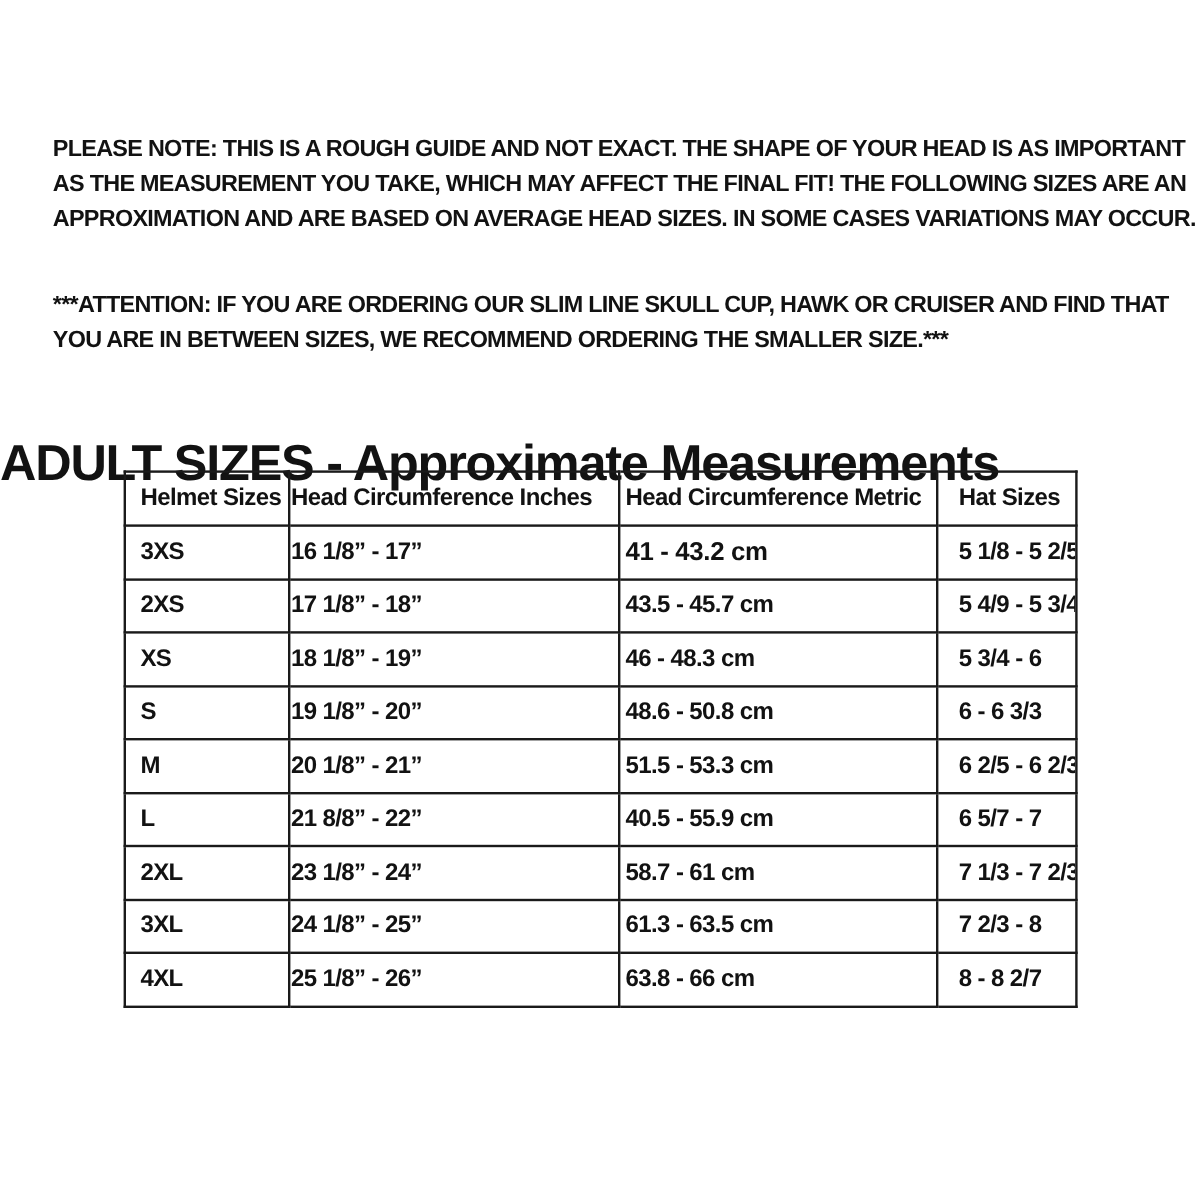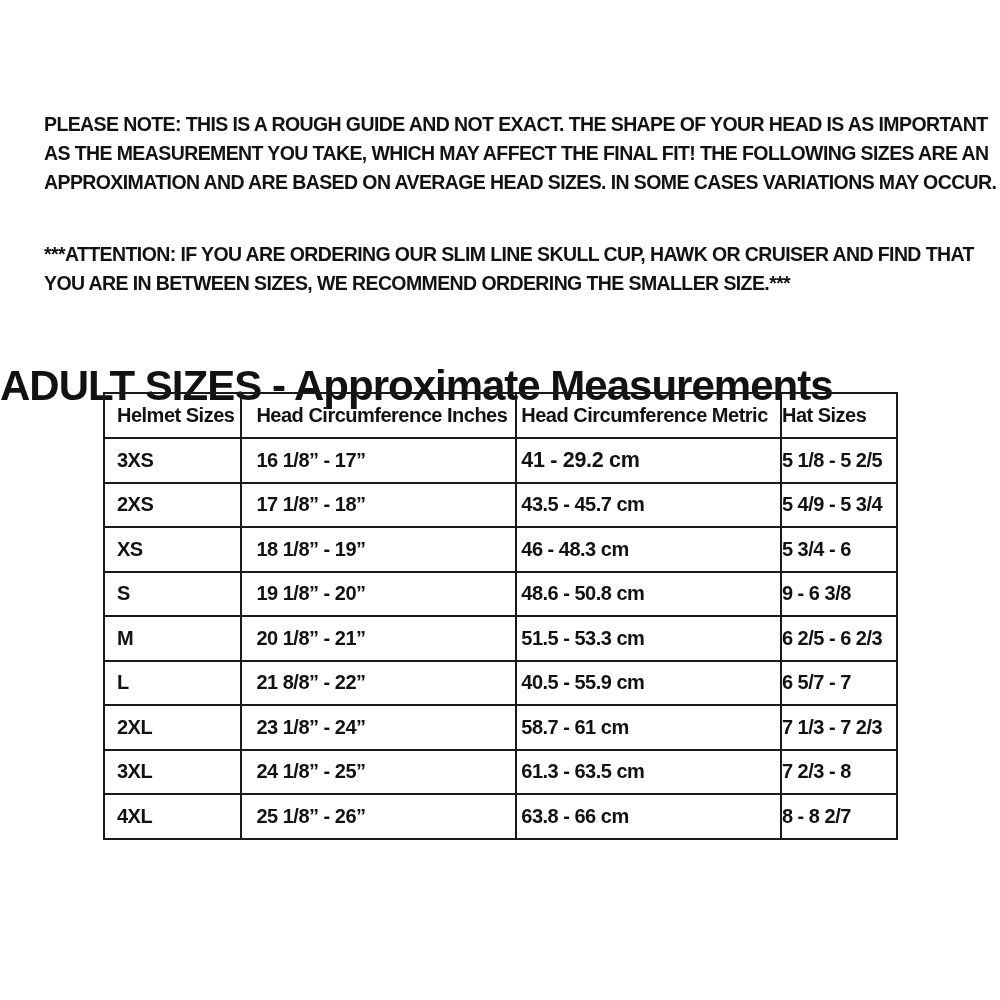--- a/index.html
+++ b/index.html
@@ -53,23 +53,23 @@
     letter-spacing:-0.5px;
     text-align:left;
     vertical-align:middle;
     color:var(--text);
     overflow:hidden;
     white-space:nowrap;
   }
   .size-chart thead tr{height:45px;}
   .size-chart tbody tr{height:44.5px;}
   .size-chart .c1{width:135px;padding-left:12px;}
-  .size-chart .c2{width:270px;padding-left:14px;}
+  .size-chart .c2{width:270px;}
   .size-chart .c3{width:260px;padding-left:4px;}
-  .size-chart .c4{width:114px;}
+  .size-chart .c4{width:114px;padding-left:17px;}
   .size-chart td.em{font-size:21.5px;letter-spacing:-0.3px;}
 </style>
 </head>
 <body>
 
 <div class="page">
 
   <p class="note note-top">PLEASE NOTE: THIS IS A ROUGH GUIDE AND NOT EXACT. THE SHAPE OF YOUR HEAD IS AS IMPORTANT
 AS THE MEASUREMENT YOU TAKE, WHICH MAY AFFECT THE FINAL FIT! THE FOLLOWING SIZES ARE AN
 APPROXIMATION AND ARE BASED ON AVERAGE HEAD SIZES. IN SOME CASES VARIATIONS MAY OCCUR.</p>
@@ -85,21 +85,21 @@
         <th class="c1">Helmet Sizes</th>
         <th class="c2">Head Circumference Inches</th>
         <th class="c3">Head Circumference Metric</th>
         <th class="c4">Hat Sizes</th>
       </tr>
     </thead>
     <tbody>
   <tr>
     <td class="c1">3XS</td>
     <td class="c2">16 1/8” - 17”</td>
-    <td class="c3 em">41 - 29.2 cm</td>
+    <td class="c3 em">41 - 43.2 cm</td>
     <td class="c4">5 1/8 - 5 2/5</td>
   </tr>
 
   <tr>
     <td class="c1">2XS</td>
     <td class="c2">17 1/8” - 18”</td>
     <td class="c3">43.5 - 45.7 cm</td>
     <td class="c4">5 4/9 - 5 3/4</td>
   </tr>
 
@@ -107,21 +107,21 @@
     <td class="c1">XS</td>
     <td class="c2">18 1/8” - 19”</td>
     <td class="c3">46 - 48.3 cm</td>
     <td class="c4">5 3/4 - 6</td>
   </tr>
 
   <tr>
     <td class="c1">S</td>
     <td class="c2">19 1/8” - 20”</td>
     <td class="c3">48.6 - 50.8 cm</td>
-    <td class="c4">9 - 6 3/8</td>
+    <td class="c4">6 - 6 3/3</td>
   </tr>
 
   <tr>
     <td class="c1">M</td>
     <td class="c2">20 1/8” - 21”</td>
     <td class="c3">51.5 - 53.3 cm</td>
     <td class="c4">6 2/5 - 6 2/3</td>
   </tr>
 
   <tr>

